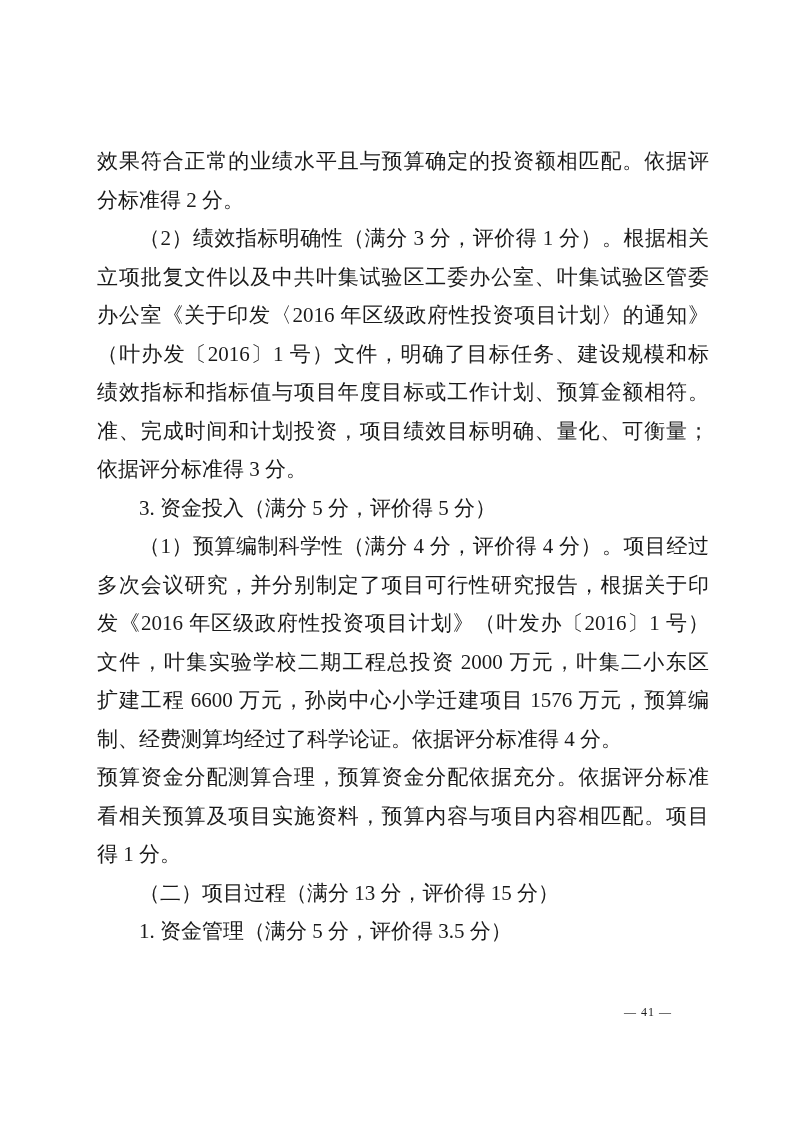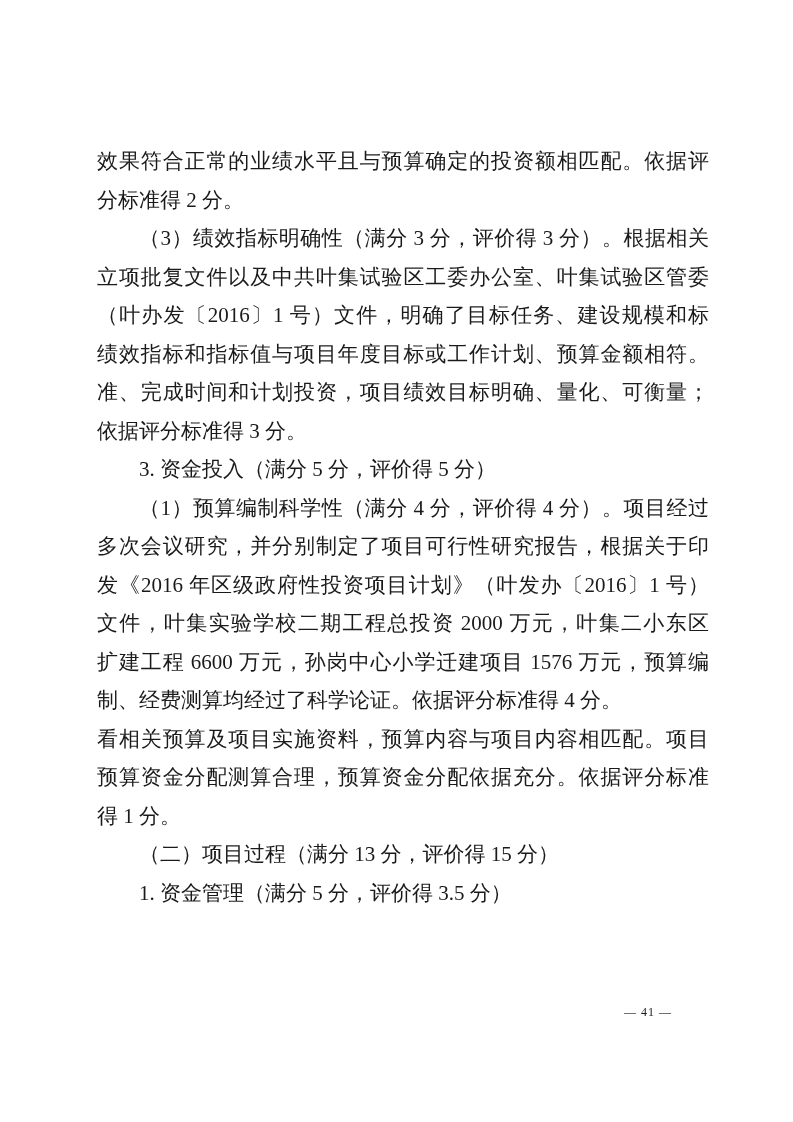--- a/index.html
+++ b/index.html
@@ -47,34 +47,35 @@
     color: #1a1a1a;
   }
 </style>
 </head>
 <body>
 
 <div class="page">
   <div class="text-block">
     <div class="line fill">效果符合正常的业绩水平且与预算确定的投资额相匹配。依据评</div>
     <div class="line">分标准得 2 分。</div>
-    <div class="line fill ind">（3）绩效指标明确性（满分 3 分，评价得 3 分）。根据相关</div>
+    <div class="line fill ind">（2）绩效指标明确性（满分 3 分，评价得 1 分）。根据相关</div>
     <div class="line fill">立项批复文件以及中共叶集试验区工委办公室、叶集试验区管委</div>
+    <div class="line fill">办公室《关于印发〈2016 年区级政府性投资项目计划〉的通知》</div>
     <div class="line fill">（叶办发〔2016〕1 号）文件，明确了目标任务、建设规模和标</div>
     <div class="line fill">绩效指标和指标值与项目年度目标或工作计划、预算金额相符。</div>
     <div class="line fill">准、完成时间和计划投资，项目绩效目标明确、量化、可衡量；</div>
     <div class="line">依据评分标准得 3 分。</div>
     <div class="line ind">3. 资金投入（满分 5 分，评价得 5 分）</div>
     <div class="line fill ind">（1）预算编制科学性（满分 4 分，评价得 4 分）。项目经过</div>
     <div class="line fill">多次会议研究，并分别制定了项目可行性研究报告，根据关于印</div>
     <div class="line fill">发《2016 年区级政府性投资项目计划》（叶发办〔2016〕1 号）</div>
     <div class="line fill">文件，叶集实验学校二期工程总投资 2000 万元，叶集二小东区</div>
     <div class="line fill">扩建工程 6600 万元，孙岗中心小学迁建项目 1576 万元，预算编</div>
     <div class="line">制、经费测算均经过了科学论证。依据评分标准得 4 分。</div>
+    <div class="line fill">预算资金分配测算合理，预算资金分配依据充分。依据评分标准</div>
     <div class="line fill">看相关预算及项目实施资料，预算内容与项目内容相匹配。项目</div>
-    <div class="line fill">预算资金分配测算合理，预算资金分配依据充分。依据评分标准</div>
     <div class="line">得 1 分。</div>
     <div class="line ind">（二）项目过程（满分 13 分，评价得 15 分）</div>
     <div class="line ind">1. 资金管理（满分 5 分，评价得 3.5 分）</div>
   </div>
 
   <div class="footer">— 41 —</div>
 </div>
 
 </body></html>

